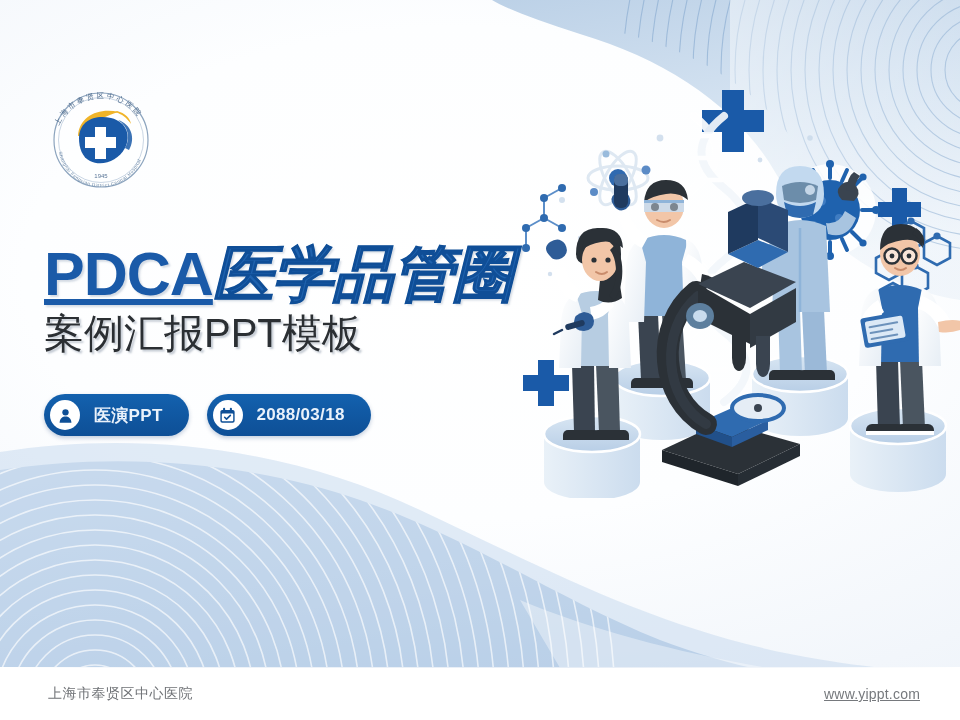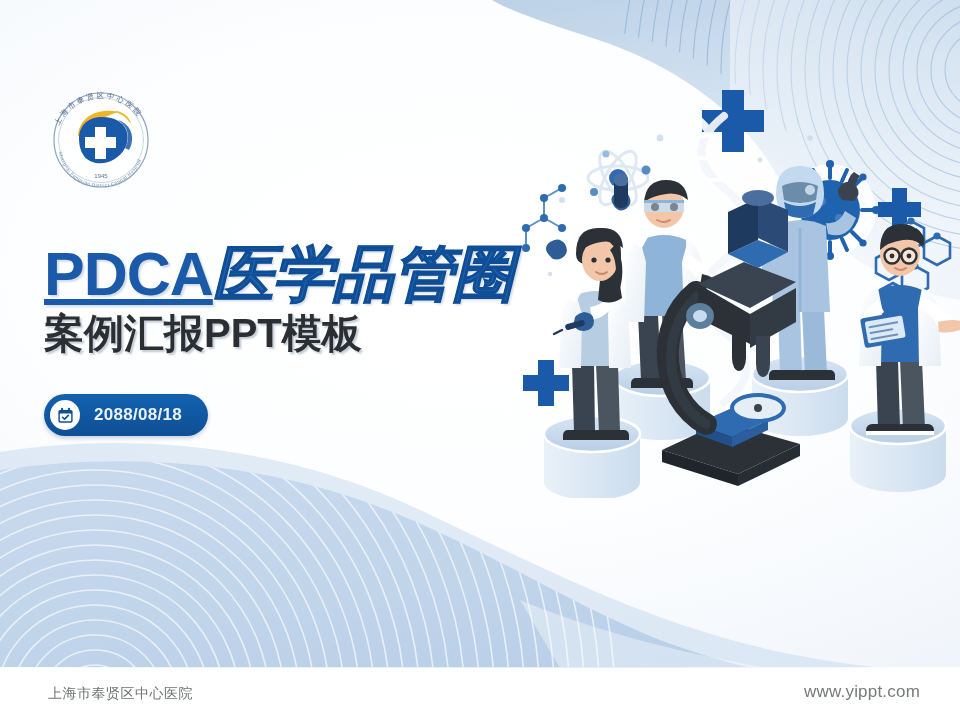--- a/index.html
+++ b/index.html
@@ -38,21 +38,21 @@
   .title-main {
     font-size:61px; line-height:1.02; font-weight:bold;
     letter-spacing:-1px; white-space:nowrap;
     text-shadow:2px 2px 2px rgba(120,140,165,.30);
   }
   .t-en  { color:#1a5aa8;text-decoration:underline; }
   .t-cn  { color:#1f62ae;font-style:italic; -webkit-text-stroke:1px #0f4e97; }
 
   .title-sub {
     margin-top:7px;
-    font-size:40px; line-height:1.05; font-weight:bold;
+    font-size:40px; line-height:1.05; font-weight:normal;
     color:#2b2f33; letter-spacing:0px; white-space:nowrap;
     text-shadow:2px 2px 2px rgba(110,125,145,.40);
   }
 
   
   .badges { position:absolute; left:44px; top:394px; display:flex; gap:18px; z-index:9; }
   .badge {
     display:flex; align-items:center; gap:10px;
     height:42px; padding:0 26px 0 6px;
     border-radius:21px;
@@ -69,21 +69,21 @@
     white-space:nowrap; padding-left:4px;
   }
 
   
   .foot-left {
     position:absolute; left:48px; bottom:17px; z-index:9;
     font-size:14px; color:#6f7276; letter-spacing:.5px;
   }
   .foot-right {
     position:absolute; right:40px; bottom:18px; z-index:9;
-    font-size:17px; color:#76797d; letter-spacing:.2px;
+    font-size:14px; color:#76797d; letter-spacing:.2px;text-decoration:underline;
   }
 
   
   .illo { position:absolute; left:510px; top:78px; width:450px; height:420px; z-index:5; }
 </style>
 </head>
 <body>
 
 <div class="slide">
 
@@ -233,32 +233,41 @@
 
   <div class="title-block">
     <div class="title-main">
       <span class="t-en">PDCA</span><span class="t-cn">医学品管圈</span>
     </div>
     <div class="title-sub">案例汇报PPT模板</div>
   </div>
 
   <div class="badges">
 
+    <div class="badge">
+      <span class="badge-icon">
+        <svg viewBox="0 0 24 24" width="19" height="19">
+          <circle cx="12" cy="8" r="4" fill="#0e4f96"></circle>
+          <path d="M4.5,21 C5,15.6 8.2,13.4 12,13.4 C15.8,13.4 19,15.6 19.5,21 Z" fill="#0e4f96"></path>
+        </svg>
+      </span>
+      <span class="badge-label">医演PPT</span>
+    </div>
 
     <div class="badge">
       <span class="badge-icon">
         <svg viewBox="0 0 24 24" width="19" height="19">
           <rect x="3" y="5" width="18" height="16" rx="2.4" fill="#0e4f96"></rect>
           <rect x="4.8" y="9.6" width="14.4" height="9.6" rx="1" fill="#ffffff"></rect>
           <rect x="6.4" y="2.2" width="2.6" height="5" rx="1.3" fill="#0e4f96"></rect>
           <rect x="15" y="2.2" width="2.6" height="5" rx="1.3" fill="#0e4f96"></rect>
           <path d="M8.4,14.2 L10.8,16.6 L15.6,11.8" fill="none" stroke="#0e4f96" stroke-width="2" stroke-linecap="round" stroke-linejoin="round"></path>
         </svg>
       </span>
-      <span class="badge-label">2088/08/18</span>
+      <span class="badge-label">2088/03/18</span>
     </div>
   </div>
 
   <div class="illo">
     <svg viewBox="0 0 450 420" width="450" height="420">
       <defs>
         <linearGradient id="ped" x1="0" y1="0" x2="0" y2="1">
           <stop offset="0%" stop-color="#d8e6f3"></stop>
             <stop offset="100%" stop-color="#b8cee6"></stop>
         </linearGradient>

